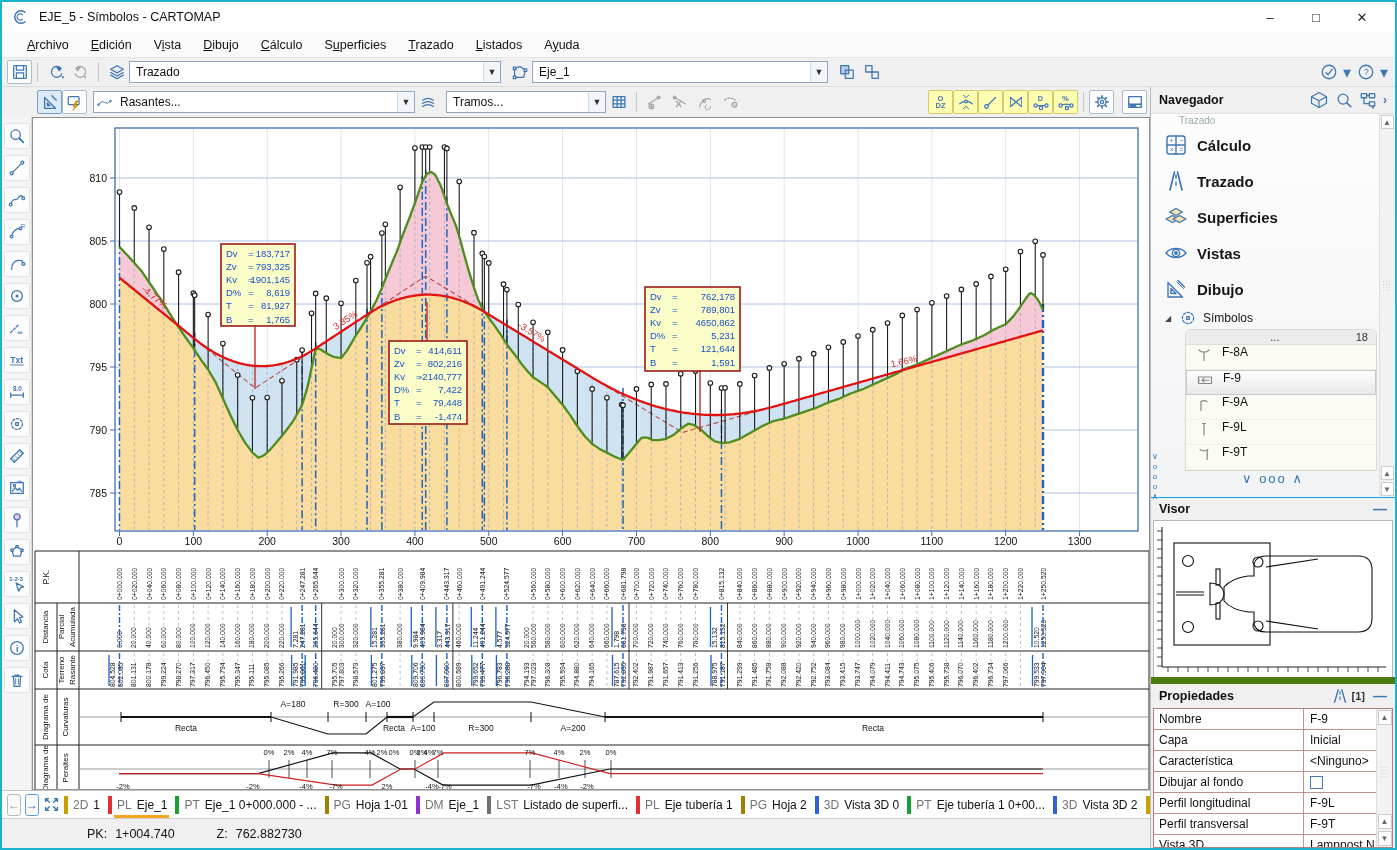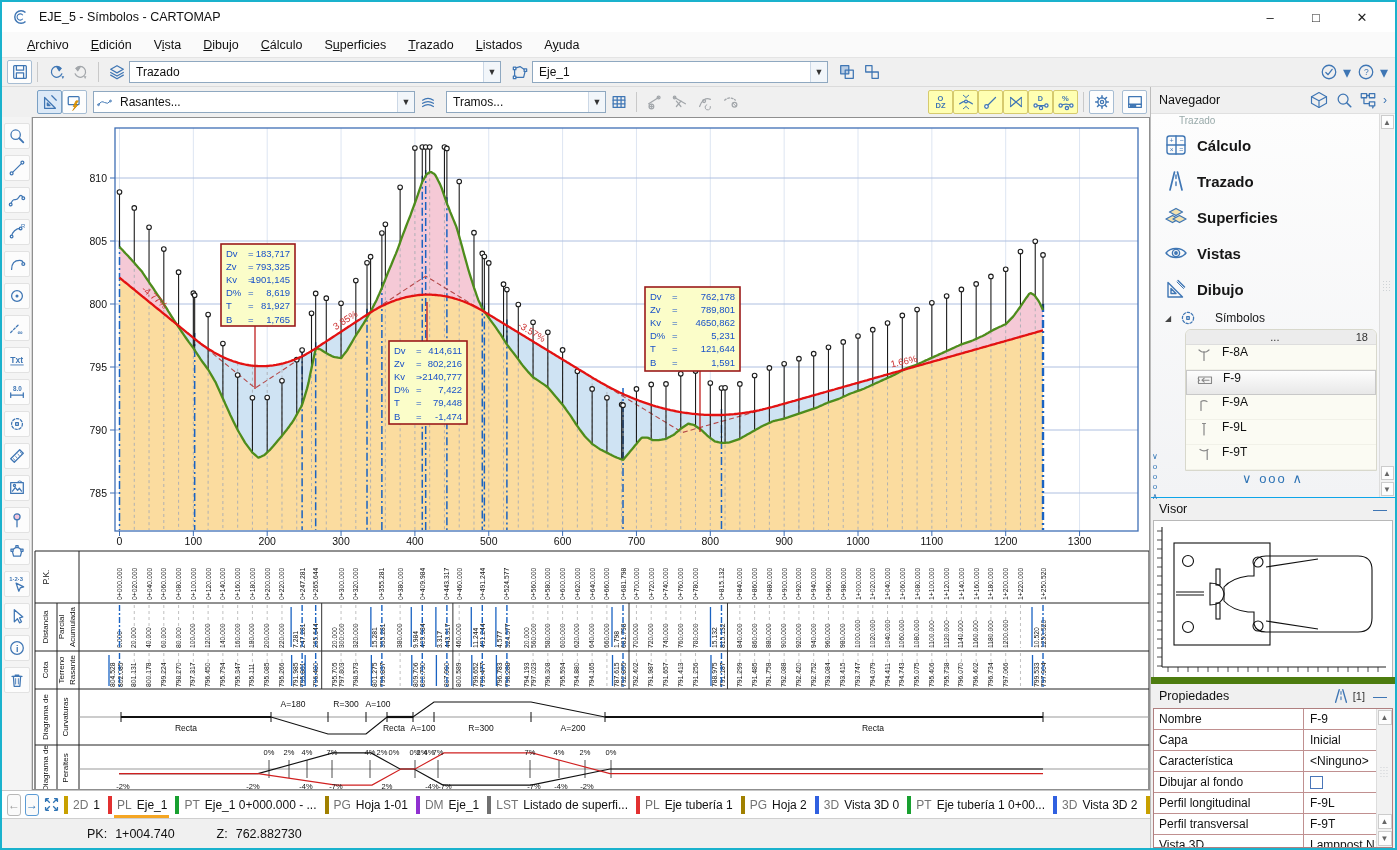--- a/index.html
+++ b/index.html
@@ -40,36 +40,36 @@
 .fitbtn{width:24px;height:22px;display:flex;align-items:center;justify-content:center;color:#2f74b5;margin:0 2px}
 .tab{display:flex;align-items:center;height:26px;padding:0 6px 0 2px;position:relative;white-space:nowrap;flex:0 0 auto}
 .tab .bar{width:4px;height:18px;margin-right:5px;flex:0 0 auto}
 .tab .pfx{color:#737373;font-size:12px;margin-right:5px}
 .tab .lbl{color:#111;font-size:12px}
 .tab.active::after{content:"";position:absolute;left:8px;right:4px;bottom:0;height:3px;background:#f5a623}
 .statusbar{height:30px;background:#f0f0f0;border-top:1px solid #cfcfcf;display:flex;align-items:center;font-size:12.5px;color:#111;padding-left:85px}
 .statusbar .sv{margin-right:42px;margin-left:8px}
 .rightpanel{width:245px;border-left:1px solid #bcbcbc;background:#f0f0f0;display:flex;flex-direction:column;min-height:0;position:relative}
 .splitgrip{position:absolute;left:-1px;top:345px;width:10px;height:90px;display:flex;flex-direction:column;align-items:center;justify-content:center;color:#2f74b5;font-size:8px;line-height:1.25;z-index:5}
-.panelhead{height:26px;display:flex;align-items:center;padding:0 8px;font-size:12.5px;font-weight:normal;color:#101010;flex:0 0 auto}
+.panelhead{height:26px;display:flex;align-items:center;padding:0 8px;font-size:12.5px;font-weight:bold;color:#101010;flex:0 0 auto}
 .panelhead .sp{flex:1}
 .phico{color:#3f76b4;display:flex;align-items:center;margin-left:6px}
 .minus{color:#3f76b4;font-size:14px;margin-left:8px}
 .navtree{flex:1;background:linear-gradient(#fdfdfd,#f2f3f5);overflow:hidden;position:relative;border-top:1px solid #e0e0e0}
 .navscroll{position:absolute;right:1px;top:0;bottom:0;width:15px;background:#f2f2f2;border-left:1px solid #ddd;display:flex;flex-direction:column;align-items:center;font-size:8px;color:#666}
 .navscroll .sa{width:13px;height:14px;display:flex;align-items:center;justify-content:center;background:#fdfdfd;border:1px solid #ccc;margin:1px 0}
 .grip{margin-top:150px;color:#b0b6bc;font-size:7px;line-height:.8;letter-spacing:1px}
 .ghostitem{height:13px;display:flex;align-items:center;padding-left:28px;color:#9aa;font-size:10px;overflow:hidden}
 .navitem{height:36px;display:flex;align-items:center;padding-left:10px}
 .navitem .nico{width:30px;display:flex;justify-content:center;color:#3f76b4;flex:0 0 auto}
 .navitem .ntxt{font-size:15px;font-weight:bold;color:#161616;margin-left:6px}
 .symrow{height:22px;display:flex;align-items:center;padding-left:14px}
 .symrow .tri{color:#444;font-size:8px;width:12px}
 .symrow .nico{color:#3f76b4;display:flex;width:22px;justify-content:center}
-.symrow .ntxt{font-size:12px;color:#161616;margin-left:16px}
+.symrow .ntxt{font-size:12px;color:#161616;margin-left:4px}
 .symbox{margin:0 18px 0 34px;background:#fbfbf3;border:1px solid #d8d8cc;border-radius:6px 6px 0 0;overflow:hidden}
 .symboxhead{height:15px;background:#ececec;display:flex;align-items:center;font-size:11px;color:#333;padding:0 8px;border-bottom:1px solid #ddd}
 .symboxhead .dots{flex:1;text-align:center}
 .symitem{height:25px;display:flex;align-items:flex-start;padding-left:6px;border-bottom:1px solid #f1f1e8}
 .symitem .sico{width:24px;display:flex;justify-content:center;color:#888}
 .symitem .stxt{font-size:12px;color:#111;margin-left:6px}
 .symitem.sel{background:linear-gradient(#fdfdfd,#e8e8e8);border:1px solid #c8c8c8}
 .pager{height:15px;display:flex;align-items:center;justify-content:center;color:#2f74b5;font-size:13px;letter-spacing:2px}
 .visor{height:180px;flex:0 0 auto;display:flex;flex-direction:column;border-top:1px solid #0ea5e9}
 .visorcanvas{flex:1;background:#fff;border:1px solid #b8b8b8;margin:0 2px 2px 2px}

